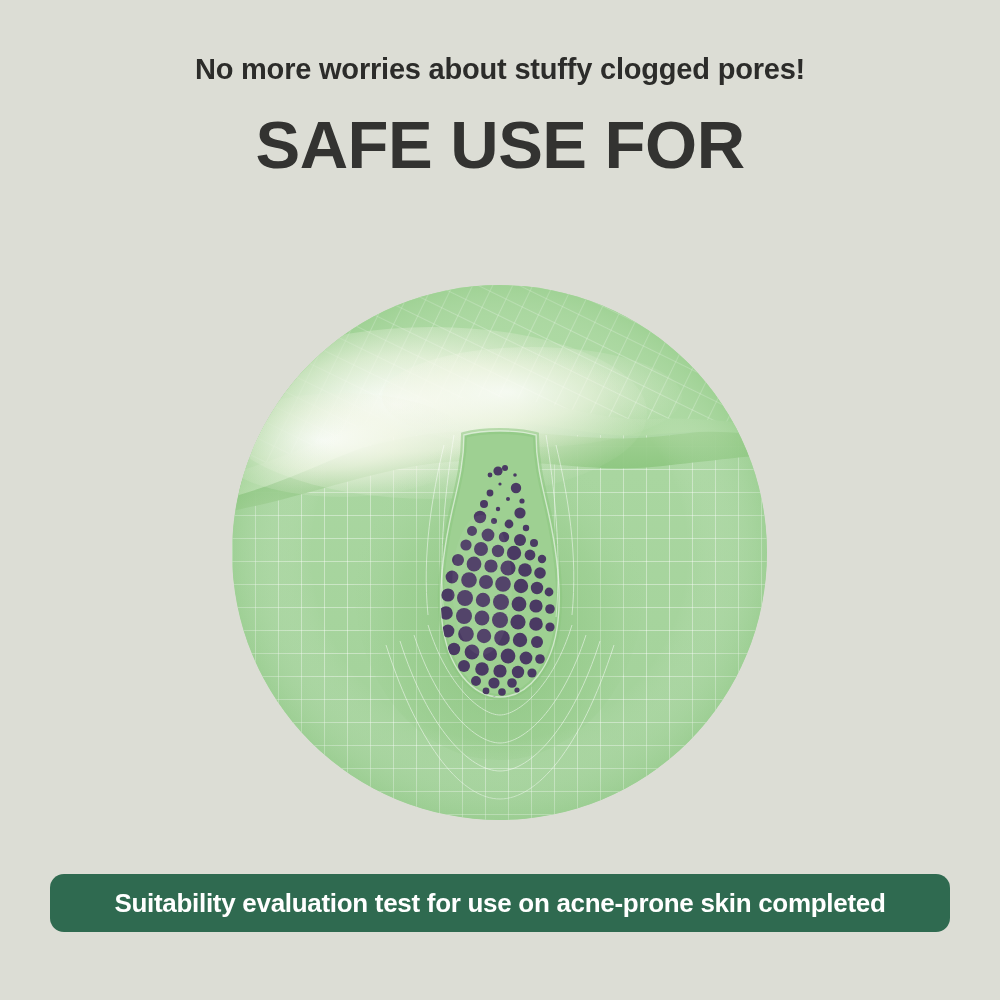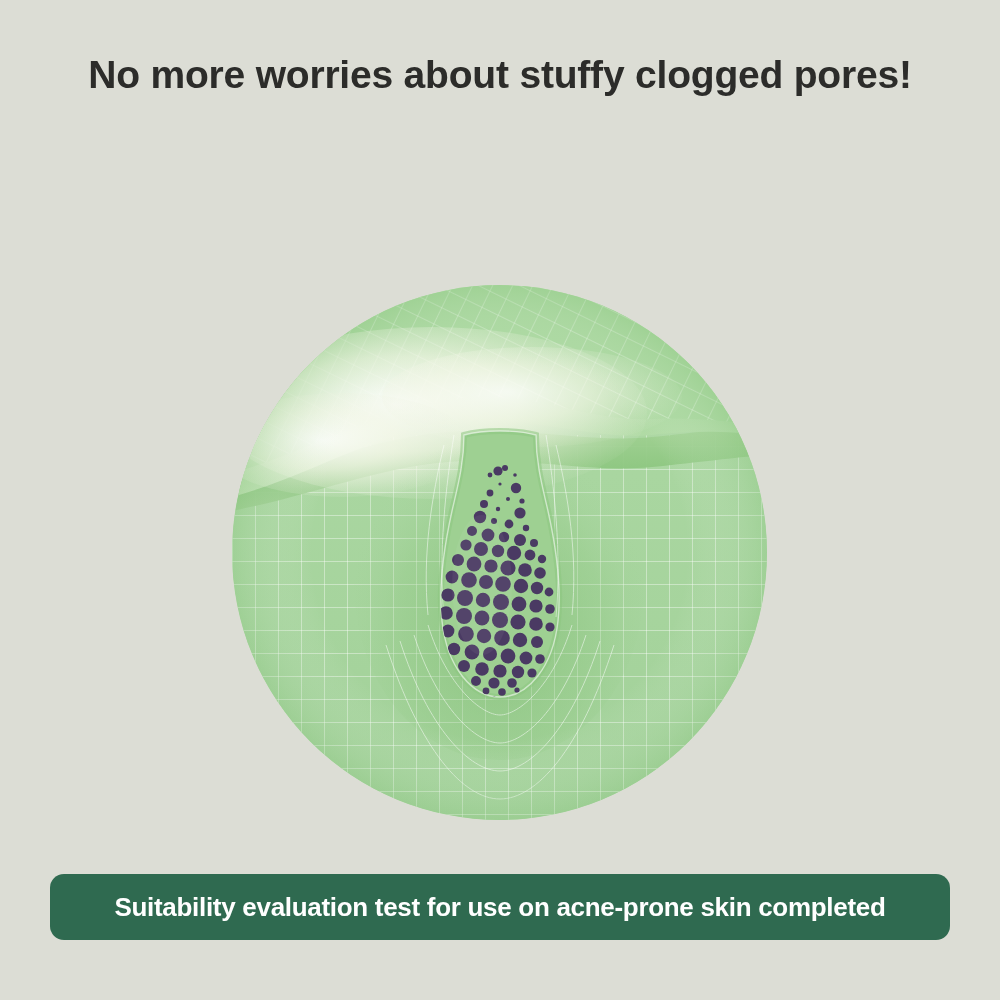--- a/index.html
+++ b/index.html
@@ -26,21 +26,21 @@
   
   .header-block {
     position: absolute;
     top: 52px;
     left: 0;
     width: 1000px;
     text-align: center;
   }
 
   .eyebrow {
-    font-size: 39px;
+    font-size: 29px;
     font-weight: bold;
     color: #2c2c2a;
     letter-spacing: -0.2px;
     line-height: 1.2;
     margin: 0;
     white-space: nowrap;
   }
 
   .headline {
     margin: 22px 0 0 0;
@@ -72,21 +72,21 @@
     width: 535px;
     height: 535px;
   }
 
   
   .banner {
     position: absolute;
     left: 50px;
     top: 874px;
     width: 900px;
-    height: 66px;
+    height: 58px;
     background: #2f6a50;
     border-radius: 14px;
     display: flex;
     align-items: center;
     justify-content: center;
   }
   .banner-text {
     color: #ffffff;
     font-size: 26px;
     font-weight: bold;
@@ -96,20 +96,21 @@
   }
 </style>
 </head>
 <body>
 
 <div class="poster">
 
   <div class="header-block">
     <p class="eyebrow">No more worries about stuffy clogged pores!</p>
     <h1 class="headline">
+      <span class="hl-line">SAFE USE FOR</span>
     </h1>
   </div>
 
   <div class="illus-wrap">
     <svg class="illus-svg" viewBox="0 0 535 535">
       <defs>
         <clipPath id="circClip">
           <circle cx="267.5" cy="267.5" r="267.5"></circle>
         </clipPath>
 

